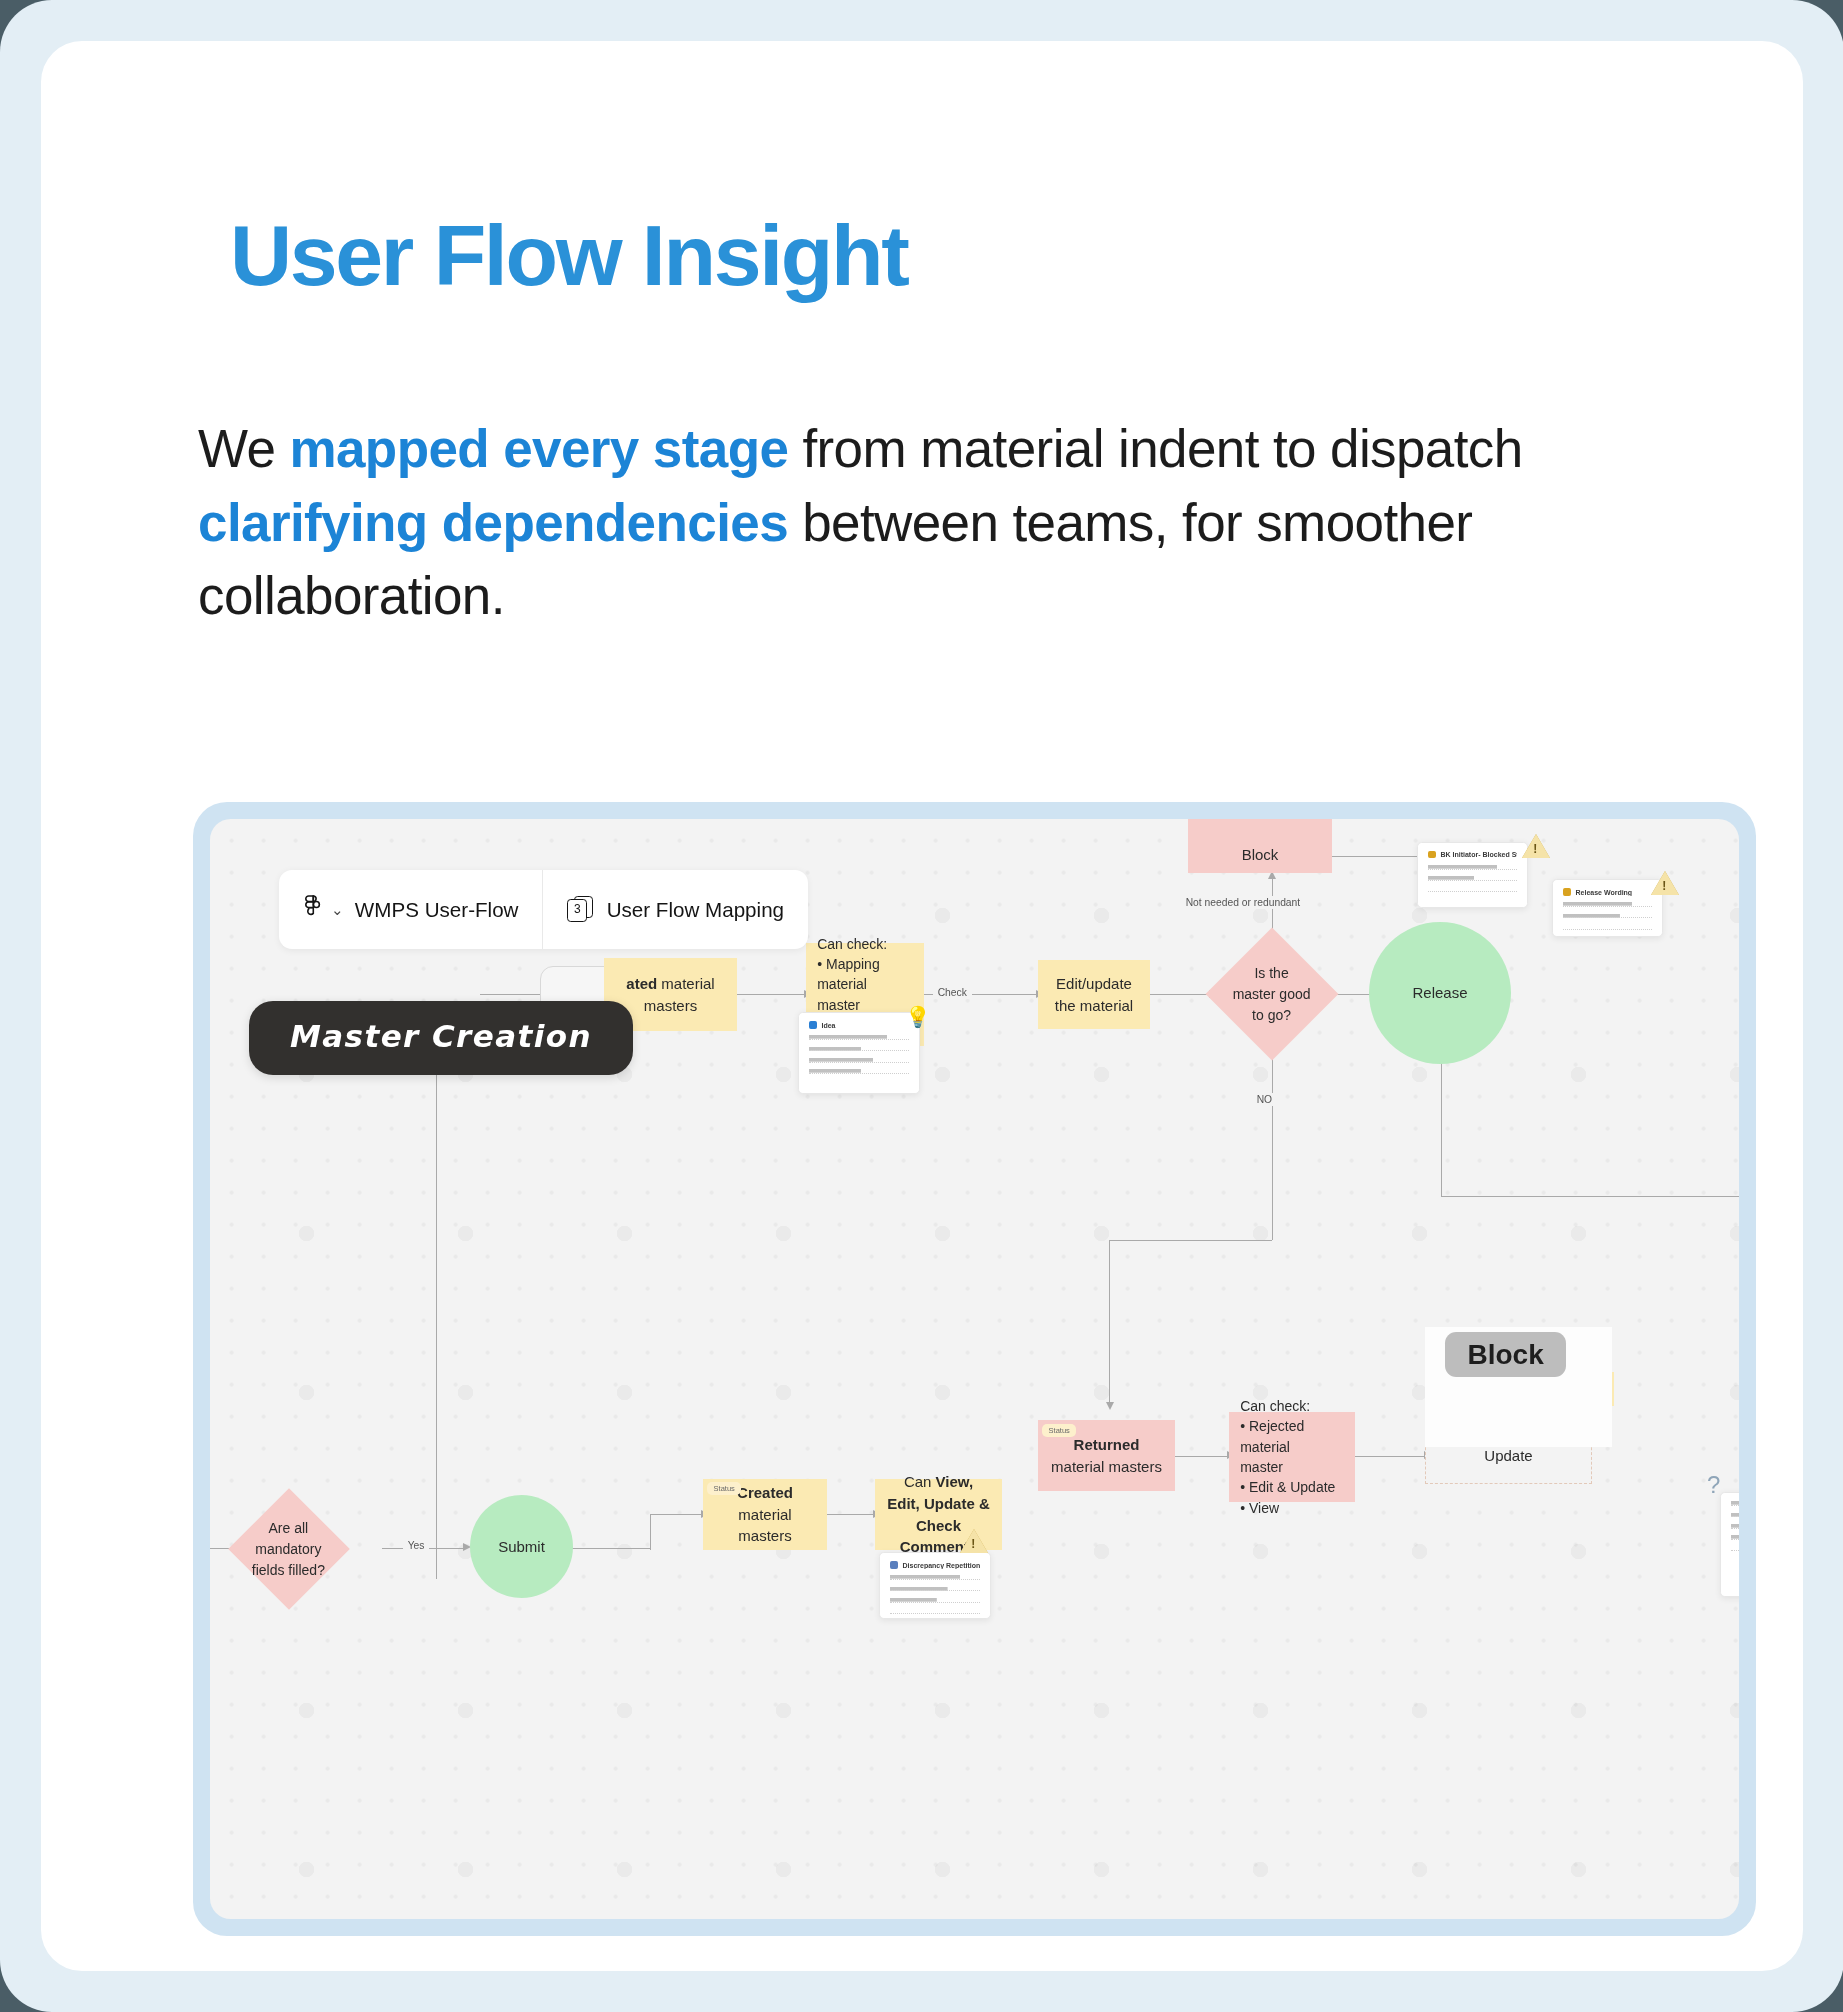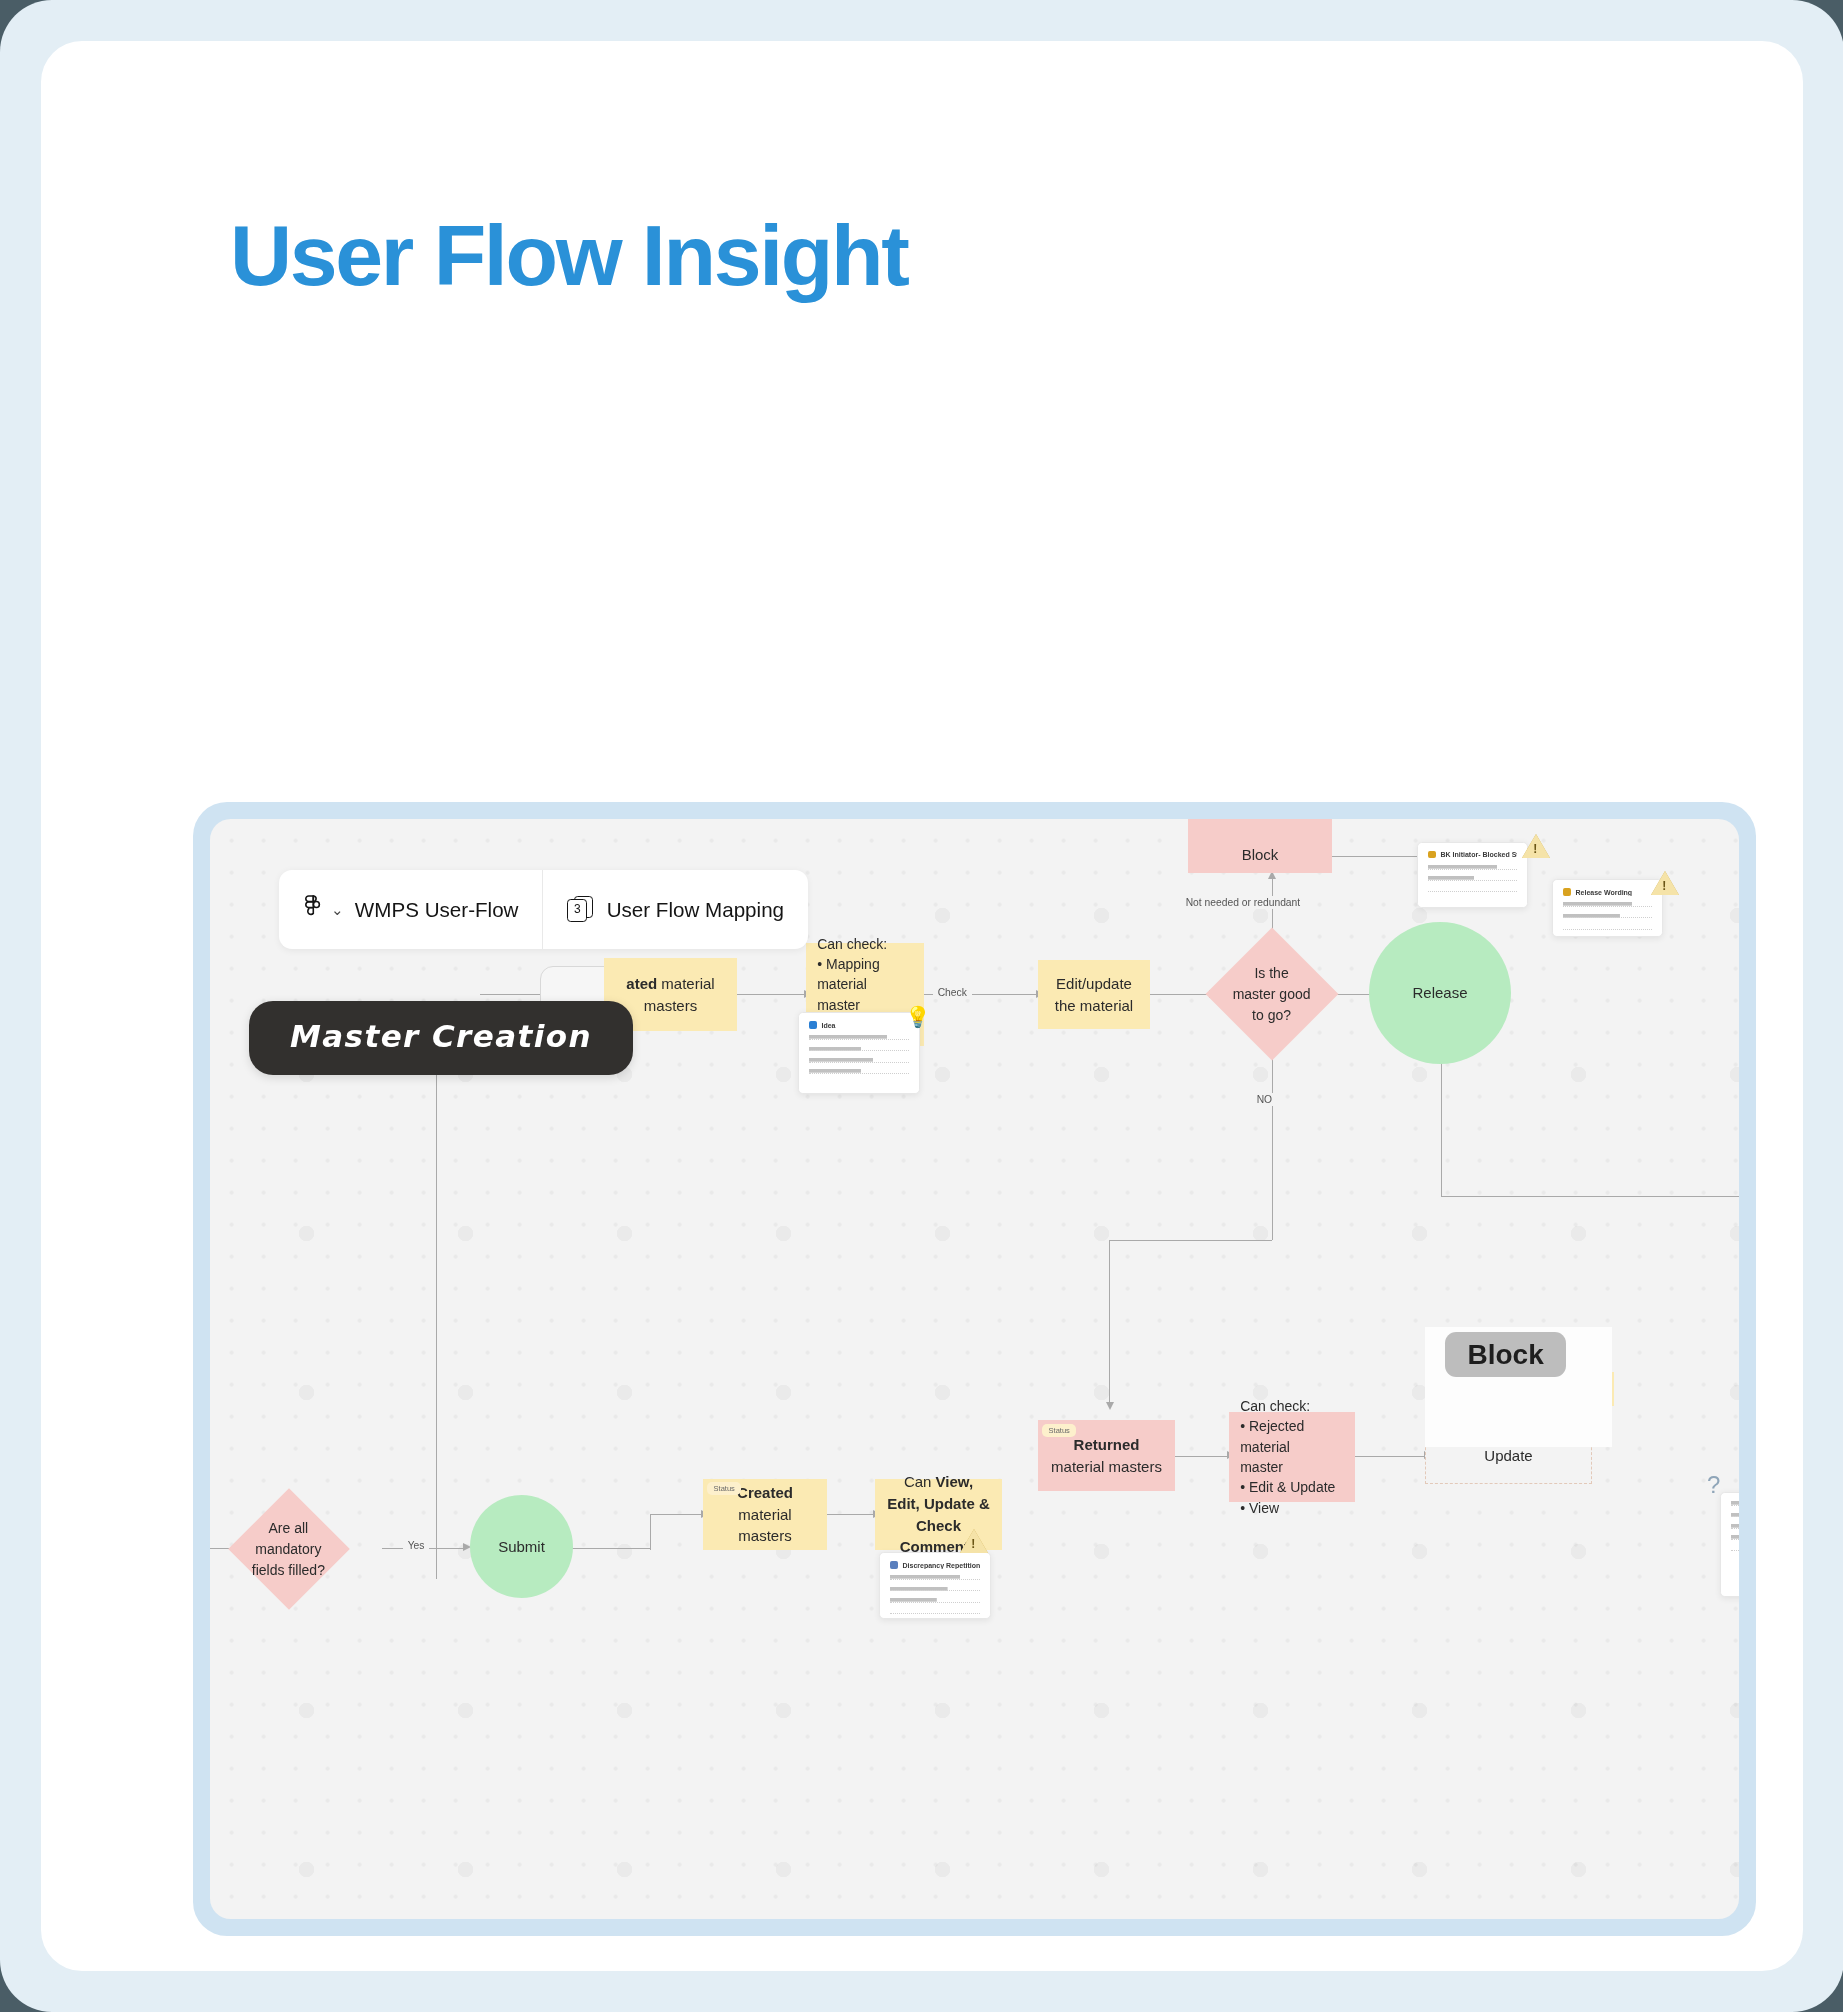--- a/index.html
+++ b/index.html
@@ -272,20 +272,21 @@
   }
 </style>
 </head>
 <body>
 
 <div class="page-frame">
 <div class="card">
 
   <h1 class="headline">User Flow Insight</h1>
 
+  <p class="subhead"><span>We </span><b>mapped every stage</b><span> from material indent to dispatch </span><b>clarifying dependencies</b><span> between teams, for smoother collaboration.</span></p>
 
   <div class="canvas-frame">
   <div class="canvas">
 
     <div class="fig-toolbar">
       <div class="fig-seg">
         <span class="fig-logo">
           <svg width="20.6" height="30" viewBox="0 0 22 32">
             <g fill="none" stroke="#151515" stroke-width="1.7">
               <path d="M6 1h5v6H6a3 3 0 1 1 0-6z"></path>

